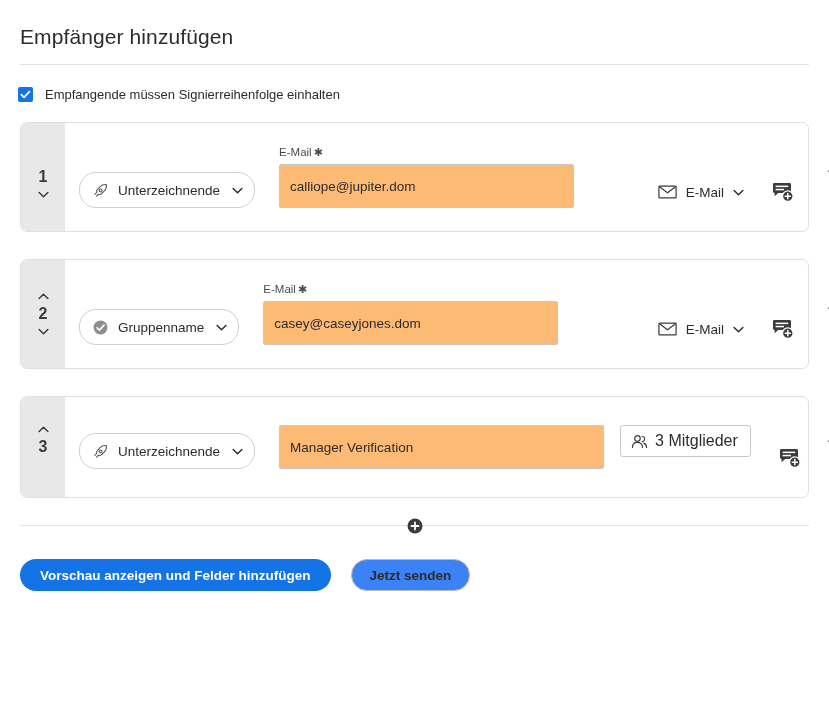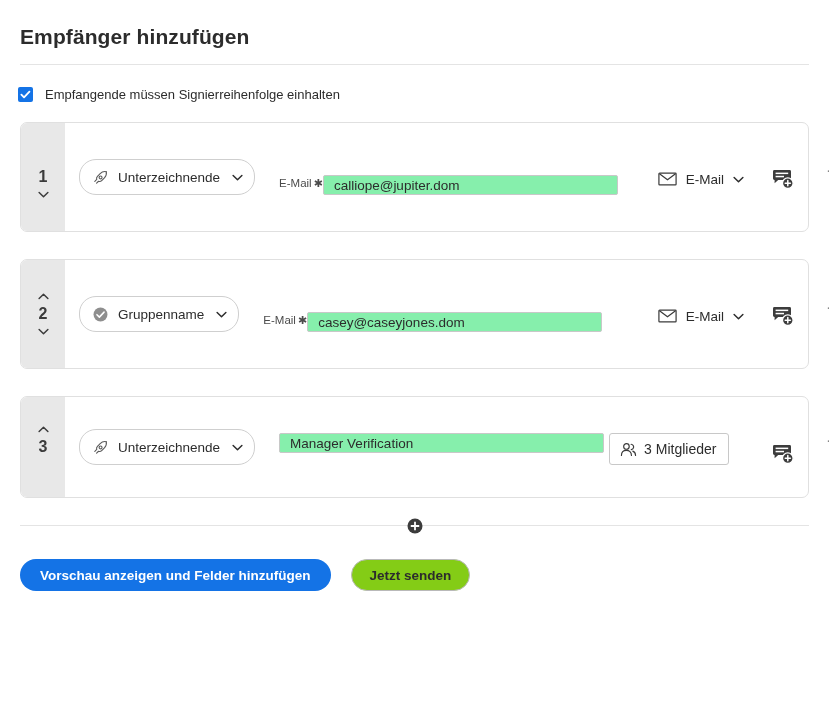--- a/index.html
+++ b/index.html
@@ -12,21 +12,21 @@
     height: 719px;
     font-family: "Liberation Sans", sans-serif;
     color: #2c2c2c;
     -webkit-font-smoothing: antialiased;
     overflow: hidden;
   }
 
   
   .page-title {
     font-size: 21px;
-    font-weight: bold;
+    font-weight: normal;
     color: #2c2c2c;
     letter-spacing: 0.1px;
     padding: 25px 0 0 20px;
     margin: 0;
   }
   .title-rule {
     height: 1px;
     background: #e4e4e4;
     margin: 15px 20px 0 20px;
   }
@@ -131,57 +131,56 @@
     color: #2c2c2c;
     margin: 0 auto 0 9px;
     white-space: nowrap;
   }
   .role-pill .pill-chev { margin-left: 12px; display: flex; }
 
   
   .field {
     margin-left: 24px;
     display: flex;
-    flex-direction: row;
-    align-items: flex-end;
+    flex-direction: column;
   }
   .field-label {
     font-size: 11.5px;
     color: #4b4b4b;
     margin-bottom: 5px;
     white-space: nowrap;
   }
   .field-label .req { font-size: 11px; padding-left: 2px; }
   .field-inputwrap { display: flex; align-items: stretch; }
   .txt {
-    height: 20px;
+    height: 44px;
     box-sizing: border-box;
     border: 1px solid #c8c8c8;
     border-radius: 2px;
     font-family: "Liberation Sans", sans-serif;
     font-size: 13.5px;
     color: #2c2c2c;
     padding: 0 10px;
-    background: #86efac;
+    background: #fdba74;
     outline: none;
   }
   .txt.email { width: 295px; }
   .txt.group { width: 325px; }
 
   .members-btn {
     display: flex;
     align-items: center;
     height: 32px;
     box-sizing: border-box;
-    margin-left: 5px;
+    margin-left: 16px;
     padding: 0 12px 0 10px;
     border: 1px solid #c8c8c8;
     border-radius: 3px;
     background: #ffffff;
-    font-size: 14px;
+    font-size: 16px;
     color: #2c2c2c;
     white-space: nowrap;
     cursor: pointer;
   }
   .members-btn .mtext { margin-left: 7px; }
 
   
   .rightctl {
     display: flex;
     align-items: center;
@@ -289,21 +288,21 @@
     border-radius: 16px;
     font-family: "Liberation Sans", sans-serif;
     font-size: 13.5px;
     font-weight: bold;
     padding: 4px 20px;
     cursor: pointer;
     white-space: nowrap;
   }
   .btn-secondary {
     height: 32px;
-    background: #84cc16;
+    background: #3b82f6;
     color: #2c2c2c;
     border: 1px solid #b9b9b9;
     border-radius: 16px;
     font-family: "Liberation Sans", sans-serif;
     font-size: 13.5px;
     font-weight: bold;
     padding: 0 18px;
     margin-left: 20px;
     cursor: pointer;
     white-space: nowrap;

